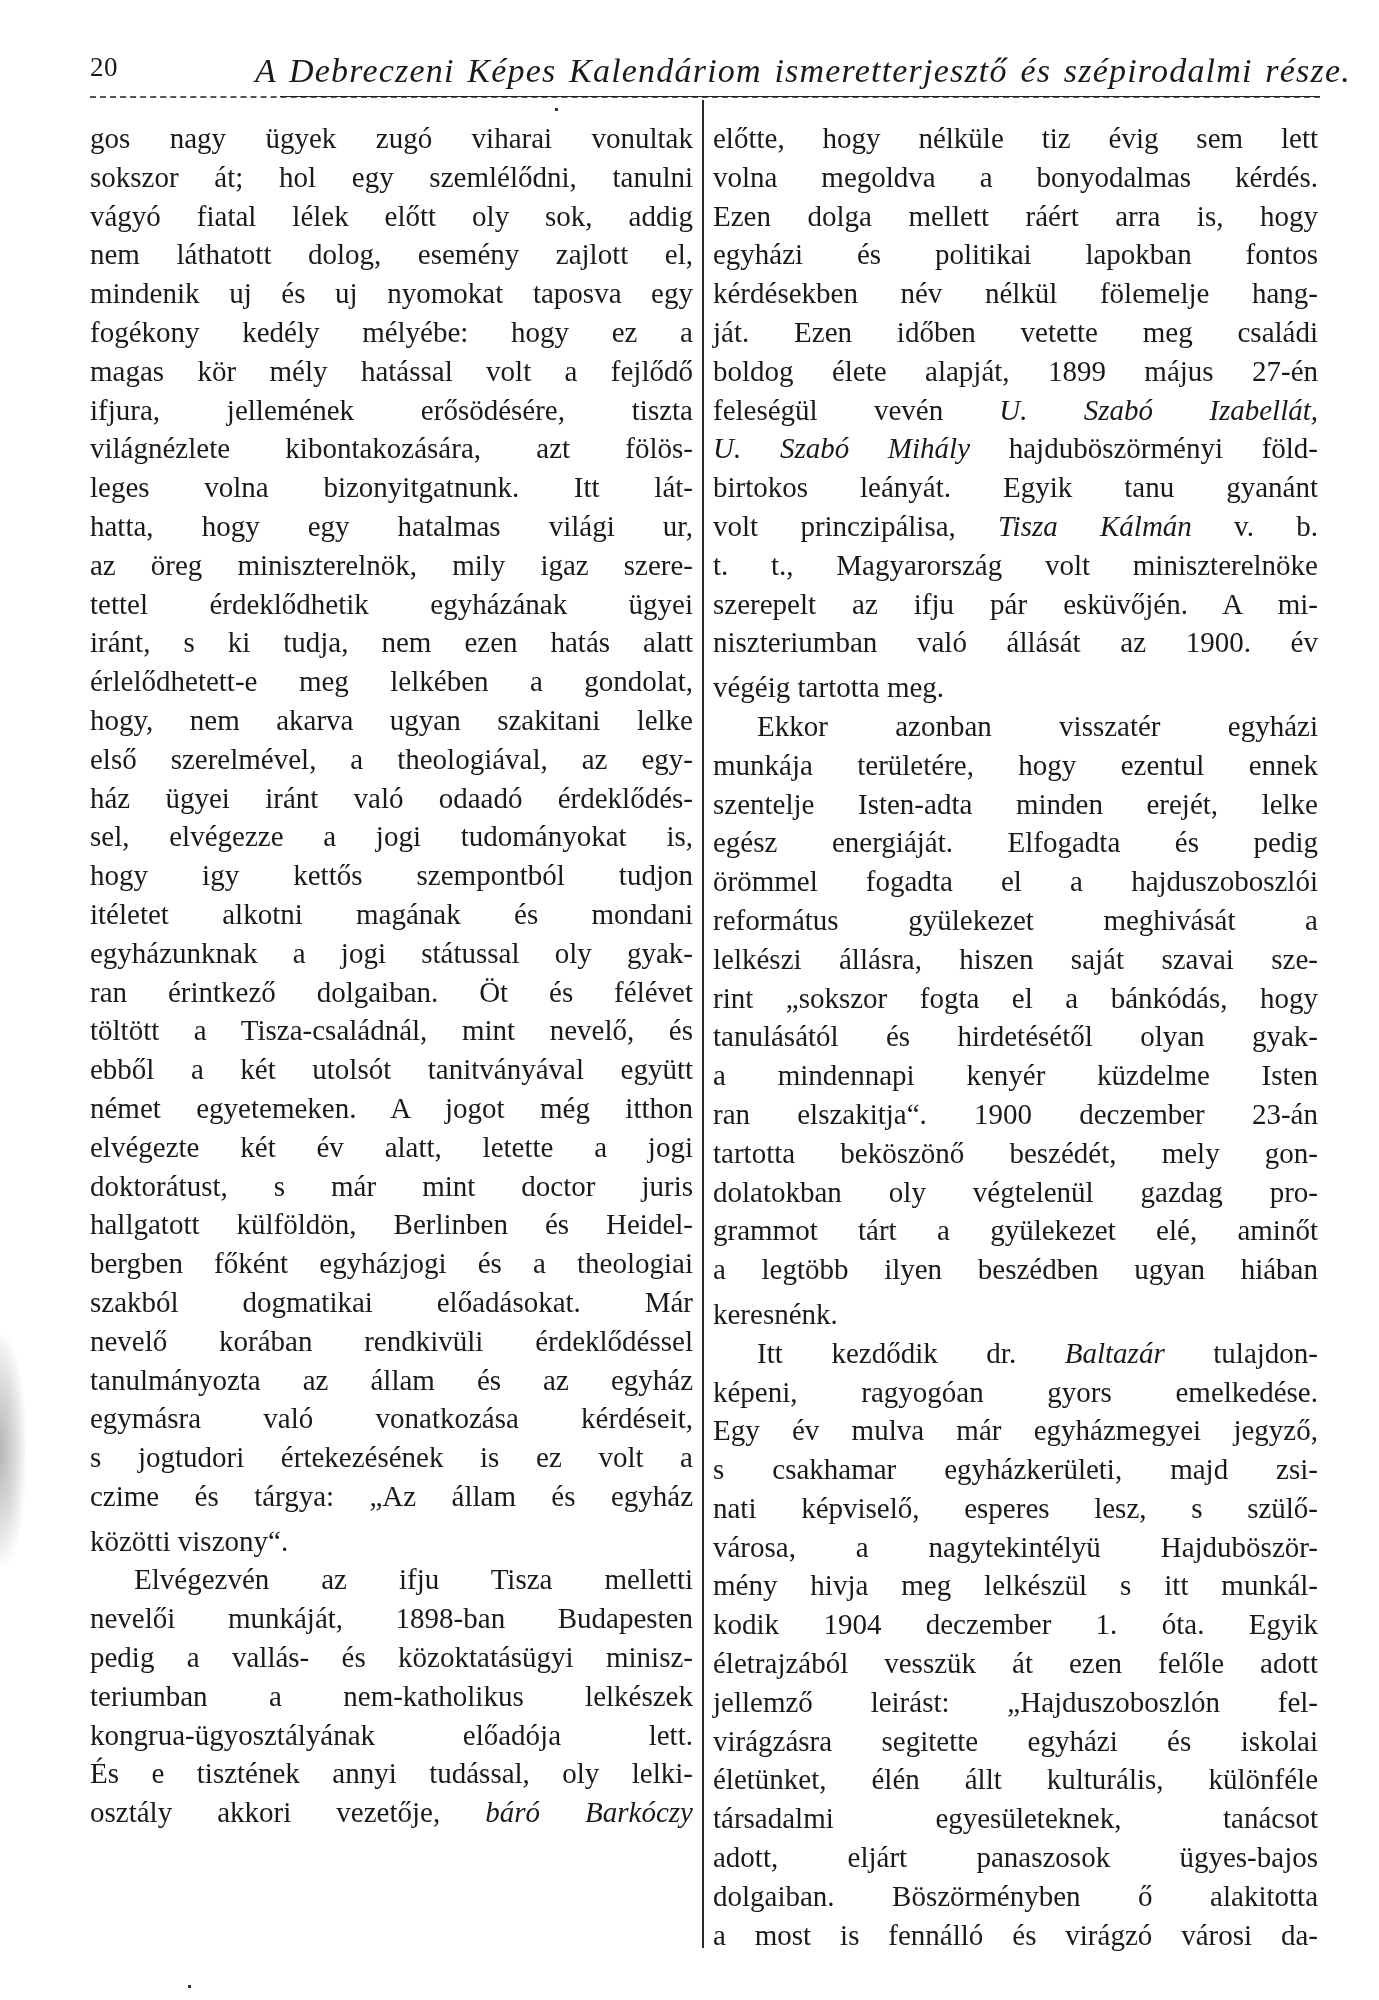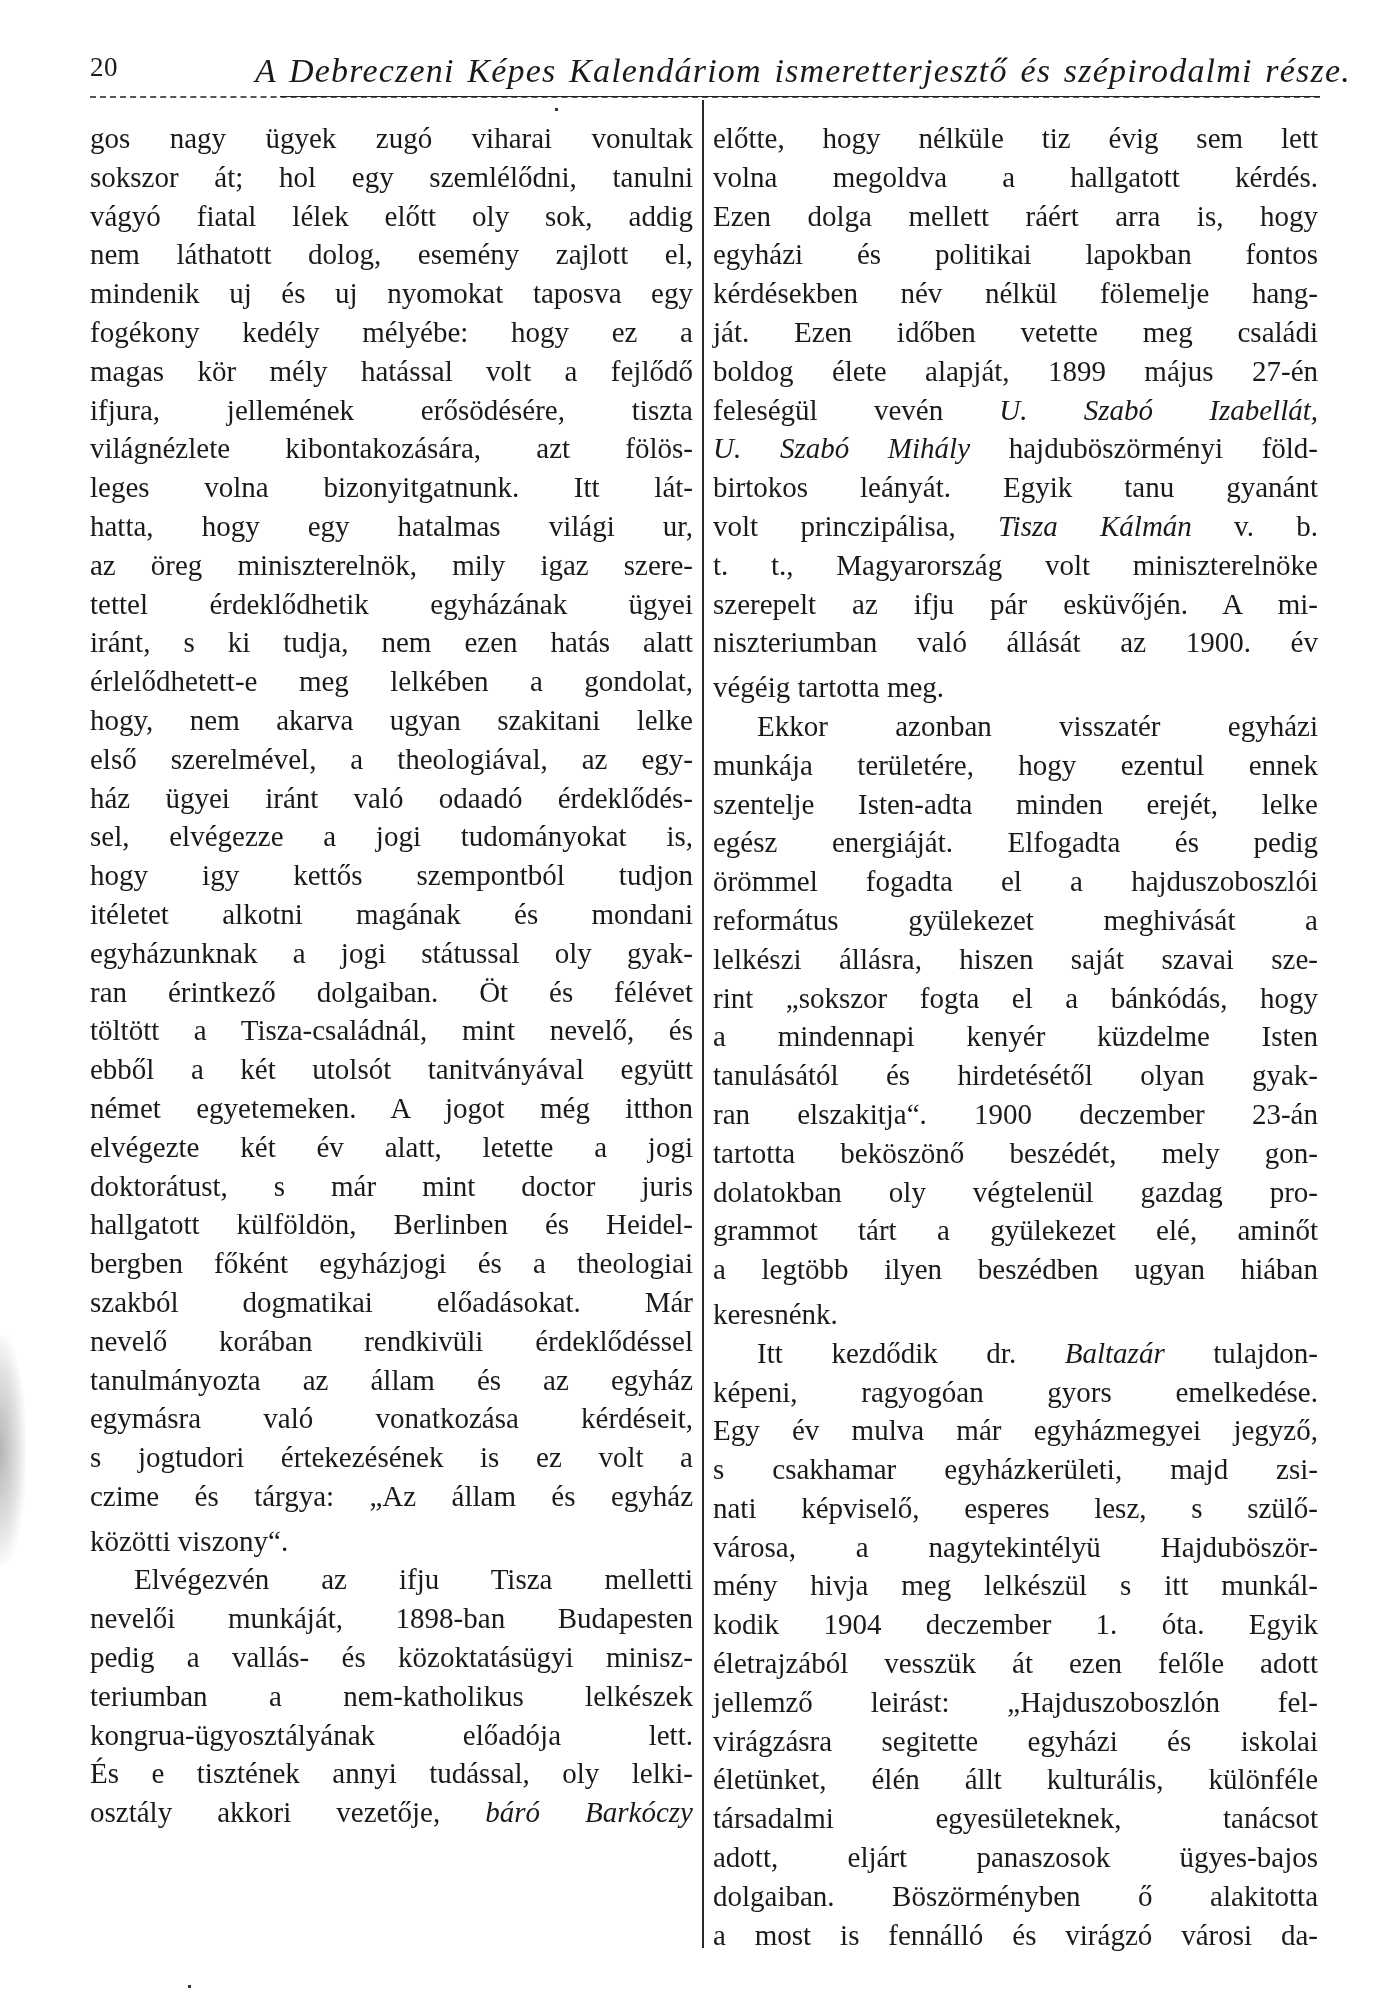--- a/index.html
+++ b/index.html
@@ -78,21 +78,21 @@
     <div class="line"><span>nevelői munkáját, 1898-ban Budapesten</span></div>
     <div class="line"><span>pedig a vallás- és közoktatásügyi minisz-</span></div>
     <div class="line"><span>teriumban a nem-katholikus lelkészek</span></div>
     <div class="line"><span>kongrua-ügyosztályának előadója lett.</span></div>
     <div class="line"><span>És e tisztének annyi tudással, oly lelki-</span></div>
     <div class="line"><span>osztály akkori vezetője, </span><span class="it">báró Barkóczy</span></div>
   </div>
 <div class="divider"></div>
 <div class="col col-right">
     <div class="line"><span>előtte, hogy nélküle tiz évig sem lett</span></div>
-    <div class="line"><span>volna megoldva a hallgatott kérdés.</span></div>
+    <div class="line"><span>volna megoldva a bonyodalmas kérdés.</span></div>
     <div class="line"><span>Ezen dolga mellett ráért arra is, hogy</span></div>
     <div class="line"><span>egyházi és politikai lapokban fontos</span></div>
     <div class="line"><span>kérdésekben név nélkül fölemelje hang-</span></div>
     <div class="line"><span>ját. Ezen időben vetette meg családi</span></div>
     <div class="line"><span>boldog élete alapját, 1899 május 27-én</span></div>
     <div class="line"><span>feleségül vevén </span><span class="it">U. Szabó Izabellát,</span></div>
     <div class="line"><span class="it">U. Szabó Mihály</span><span> hajduböszörményi föld-</span></div>
     <div class="line"><span>birtokos leányát. Egyik tanu gyanánt</span></div>
     <div class="line"><span>volt princzipálisa, </span><span class="it">Tisza Kálmán</span><span> v. b.</span></div>
     <div class="line"><span>t. t., Magyarország volt miniszterelnöke</span></div>
@@ -100,22 +100,22 @@
     <div class="line"><span>niszteriumban való állását az 1900. év</span></div>
     <div class="line last"><span>végéig tartotta meg.</span></div>
     <div class="line indent"><span>Ekkor azonban visszatér egyházi</span></div>
     <div class="line"><span>munkája területére, hogy ezentul ennek</span></div>
     <div class="line"><span>szentelje Isten-adta minden erejét, lelke</span></div>
     <div class="line"><span>egész energiáját. Elfogadta és pedig</span></div>
     <div class="line"><span>örömmel fogadta el a hajduszoboszlói</span></div>
     <div class="line"><span>református gyülekezet meghivását a</span></div>
     <div class="line"><span>lelkészi állásra, hiszen saját szavai sze-</span></div>
     <div class="line"><span>rint „sokszor fogta el a bánkódás, hogy</span></div>
+    <div class="line"><span>tanulásától és hirdetésétől olyan gyak-</span></div>
     <div class="line"><span>a mindennapi kenyér küzdelme Isten</span></div>
-    <div class="line"><span>tanulásától és hirdetésétől olyan gyak-</span></div>
     <div class="line"><span>ran elszakitja“. 1900 deczember 23-án</span></div>
     <div class="line"><span>tartotta beköszönő beszédét, mely gon-</span></div>
     <div class="line"><span>dolatokban oly végtelenül gazdag pro-</span></div>
     <div class="line"><span>grammot tárt a gyülekezet elé, aminőt</span></div>
     <div class="line"><span>a legtöbb ilyen beszédben ugyan hiában</span></div>
     <div class="line last"><span>keresnénk.</span></div>
     <div class="line indent"><span>Itt kezdődik dr. </span><span class="it">Baltazár</span><span> tulajdon-</span></div>
     <div class="line"><span>képeni, ragyogóan gyors emelkedése.</span></div>
     <div class="line"><span>Egy év mulva már egyházmegyei jegyző,</span></div>
     <div class="line"><span>s csakhamar egyházkerületi, majd zsi-</span></div>

